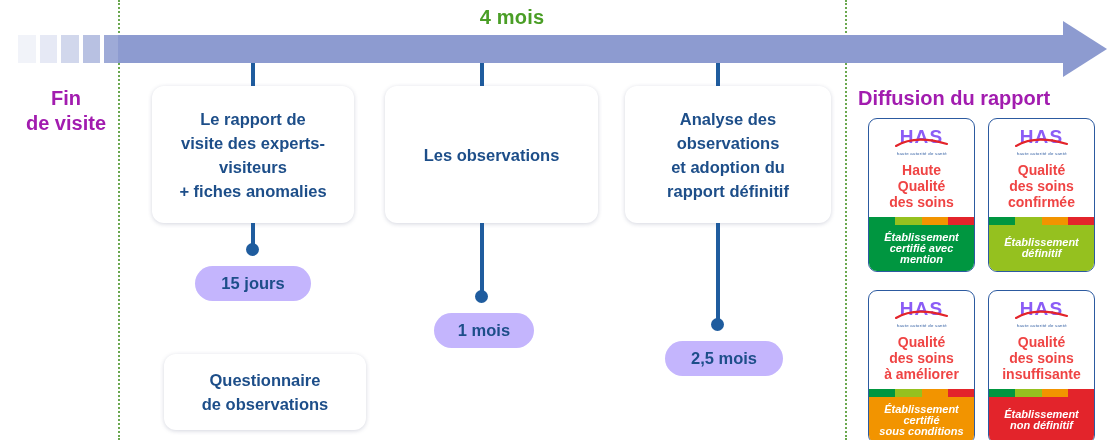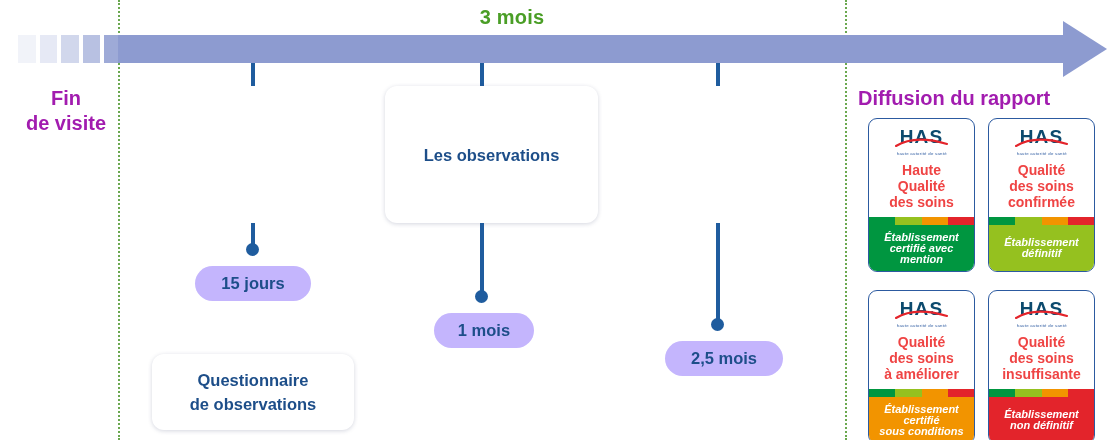--- a/index.html
+++ b/index.html
@@ -125,21 +125,21 @@
     text-align: center;
     display: flex;
     align-items: center;
     justify-content: center;
     padding: 6px 10px;
     box-sizing: border-box;
   }
   #card-rapport      { left: 152px; top: 86px;  width: 202px; height: 137px; }
   #card-observations { left: 385px; top: 86px;  width: 213px; height: 137px; }
   #card-analyse      { left: 625px; top: 86px;  width: 206px; height: 137px; }
-  #card-questionnaire{ left: 152px; top: 354px; width: 202px; height: 76px; font-size: 16.5px; }
+  #card-questionnaire{ left: 164px; top: 354px; width: 202px; height: 76px; font-size: 16.5px; }
 
   
   .connector {
     position: absolute;
     width: 4px;
     background: #1f5c9e;
   }
   .connector-dot {
     position: absolute;
     width: 13px;
@@ -195,21 +195,21 @@
     height: 23px;
   }
   .has-logo .has-word {
     position: absolute;
     top: 0;
     left: 0;
     width: 66px;
     text-align: center;
     font-size: 19px;
     font-weight: bold;
-    color: #0c4a6e;
+    color: #8b5cf6;
     letter-spacing: 1.2px;
     line-height: 19px;
   }
   .has-logo svg {
     position: absolute;
     left: 6px;
     top: 8px;
   }
   .has-sub {
     margin-top: 1px;
@@ -259,40 +259,56 @@
   <div class="fade-blocks">
     <i class="b1"></i>
       <i class="b2"></i>
       <i class="b3"></i>
       <i class="b4"></i>
       <i class="b5"></i>
   </div>
   <div class="bar-body"></div>
   <div class="bar-head"></div>
 
-  <div class="bar-label">3 mois</div>
+  <div class="bar-label">4 mois</div>
 
   <div class="tick" style="left:251px;"></div>
   <div class="tick" style="left:480px;"></div>
   <div class="tick" style="left:716px;"></div>
 
   <div class="green-heading" id="heading-fin">
     <div>Fin</div>
     <div>de visite</div>
   </div>
 
   <div class="green-heading" id="heading-diffusion">Diffusion du rapport</div>
 
+  <div class="card" id="card-rapport">
+    <div>
+      <div>Le rapport de</div>
+      <div>visite des experts-</div>
+      <div>visiteurs</div>
+      <div>+ fiches anomalies</div>
+    </div>
+  </div>
 
   <div class="card" id="card-observations">
     <div>
       <div>Les observations</div>
     </div>
   </div>
 
+  <div class="card" id="card-analyse">
+    <div>
+      <div>Analyse des</div>
+      <div>observations</div>
+      <div>et adoption du</div>
+      <div>rapport définitif</div>
+    </div>
+  </div>
 
   <div class="card" id="card-questionnaire">
     <div>
       <div>Questionnaire</div>
       <div>de observations</div>
     </div>
   </div>
 
   <div class="connector" style="left:251px; top:223px; height:25px;"></div>
   <div class="connector-dot" style="left:246px; top:243px;"></div>

